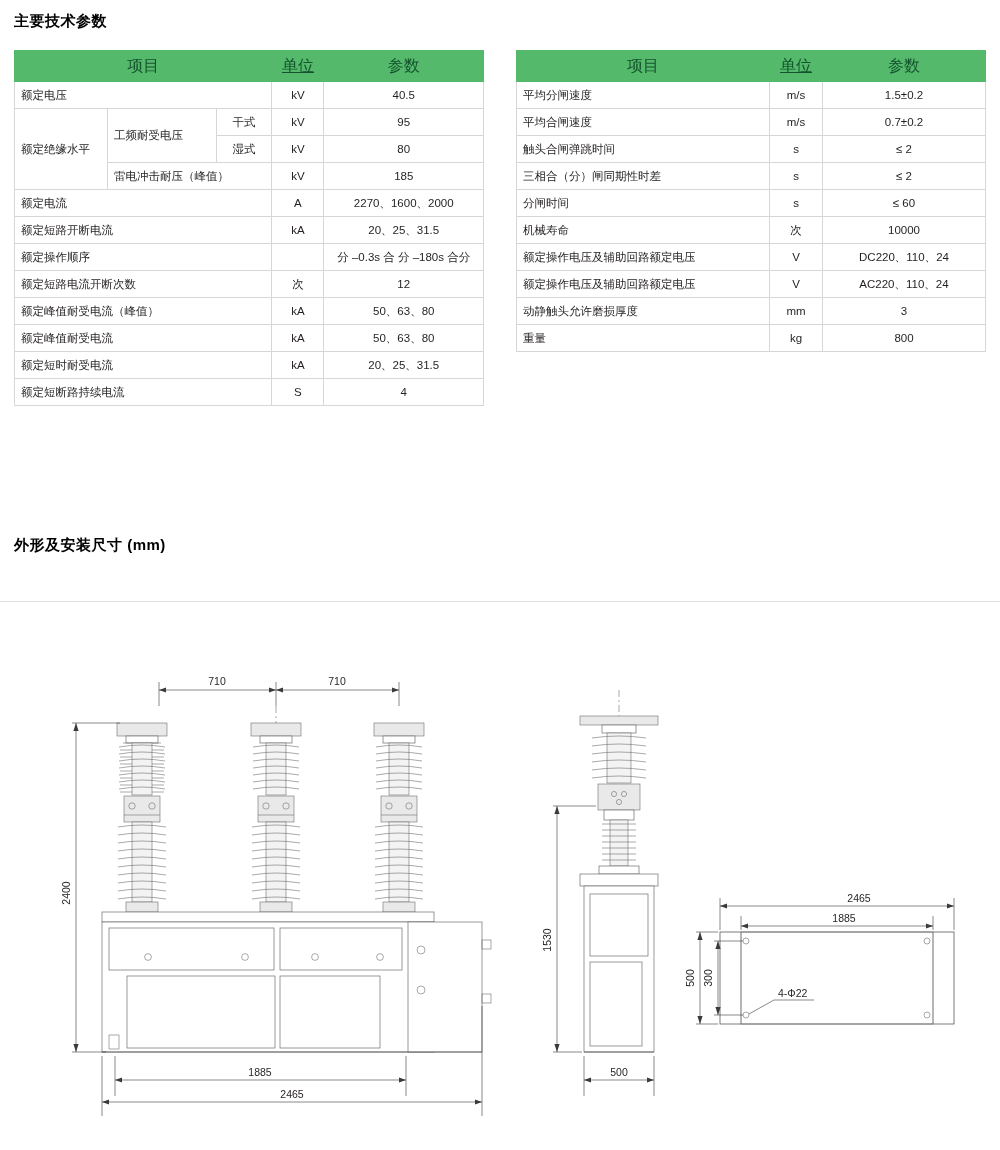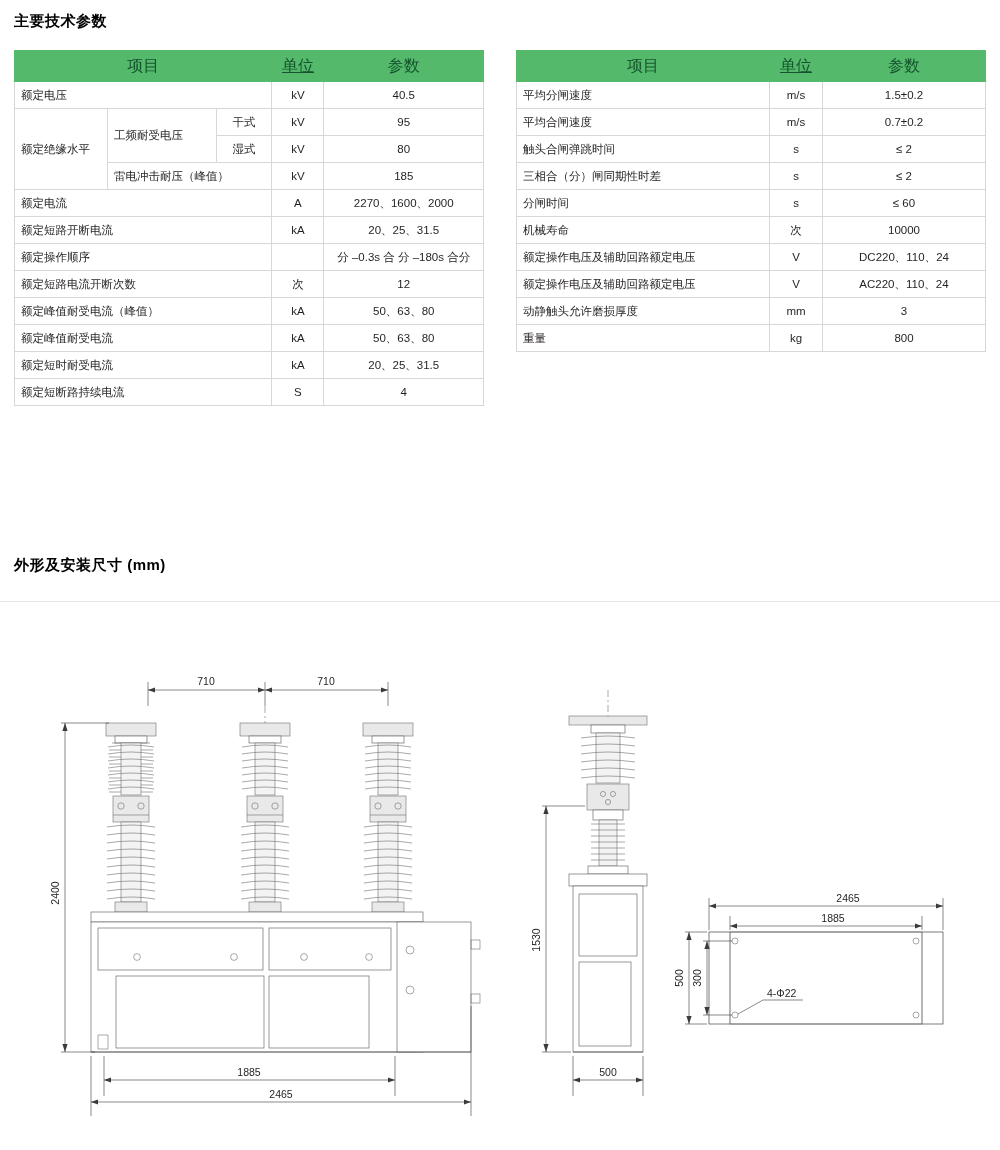--- a/index.html
+++ b/index.html
@@ -11,21 +11,21 @@
     position:relative;
     overflow:hidden;
   }
   .section-title{
     color:#000000;
     font-size:15px;
     font-weight:bold;
     letter-spacing:.5px;
   }
   #title-params{position:absolute;left:14px;top:12px;}
-  #title-dims{position:absolute;left:14px;top:556px;text-align:right;}
+  #title-dims{position:absolute;left:14px;top:536px;text-align:right;}
 
   
   .tbl-wrap{position:absolute;}
   #tbl-left{left:14px;top:50px;width:470px;}
   #tbl-right{left:516px;top:50px;width:470px;}
   table{
     border-collapse:collapse;
     width:100%;
     font-size:11.5px;
   }
@@ -49,21 +49,21 @@
   td.l{text-align:left;padding-left:6px;}
   .u{width:50px;}
   .v{width:160px;}
   .th-item{width:auto;}
   .th-unit{width:50px;text-decoration:underline;}
   .th-val{width:160px;}
 
   
   #drawing{
     position:absolute;
-    left:3px;top:610px;
+    left:14px;top:610px;
     width:983px;height:540px;
   }
   .divider{
     position:absolute;left:0;top:601px;width:1000px;height:1px;background:#e3e3e3;
   }
   svg{display:block;}
   .ln{stroke:#5a5a5a;stroke-width:.8;fill:none;}
   .lnT{stroke:#6e6e6e;stroke-width:.6;fill:none;}
   .dim{stroke:#3a3a3a;stroke-width:.6;fill:none;}
   .dash{stroke:#6e6e6e;stroke-width:.6;fill:none;stroke-dasharray:7 3 2 3;}

